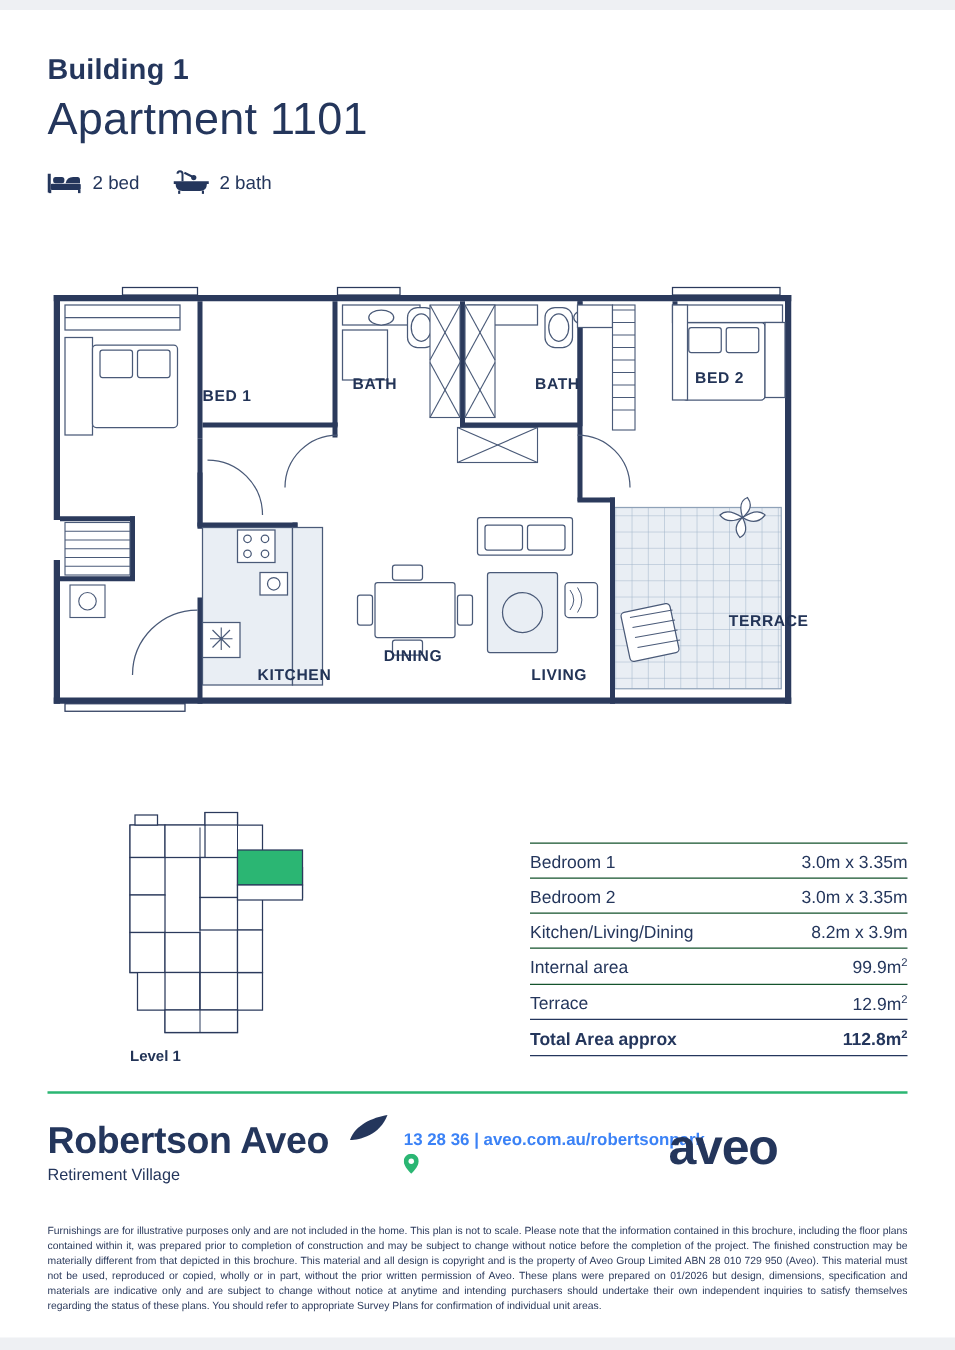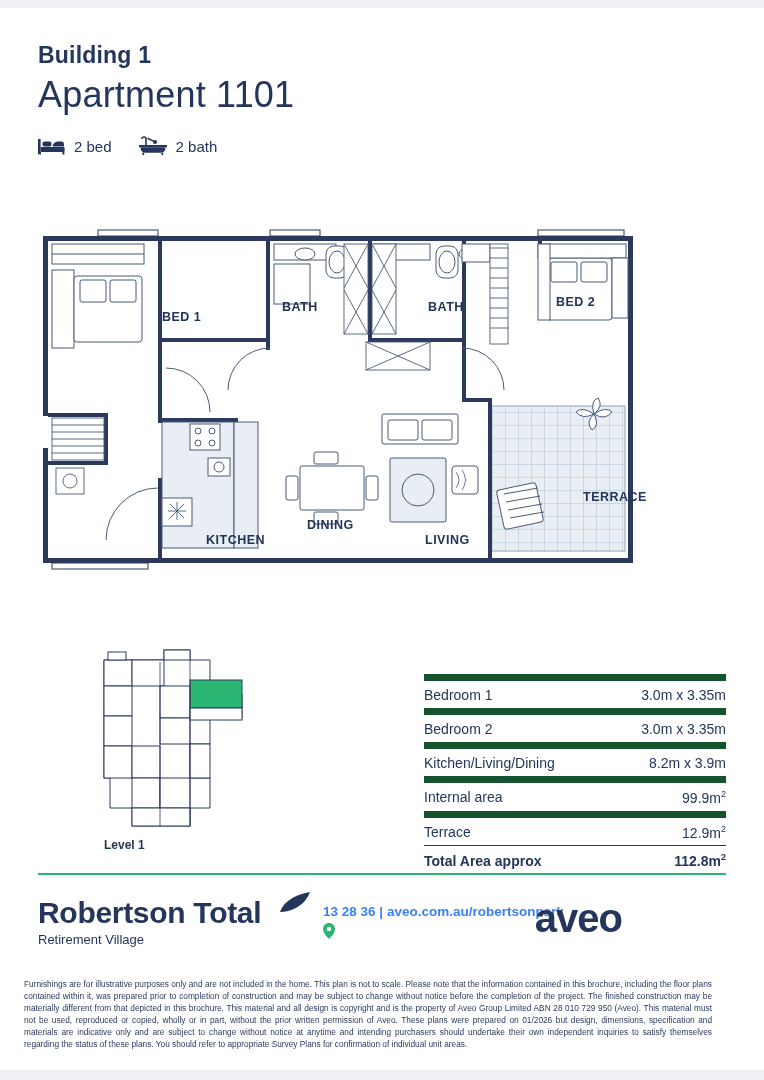--- a/index.html
+++ b/index.html
@@ -92,21 +92,21 @@
     font-weight: bold;
     color: #24365c;
   }
   .spec-row {
     display: flex;
     justify-content: space-between;
     align-items: center;
     font-size: 14px;
     color: #24365c;
     padding: 6px 0 5px 0;
-    border-top: 7px solid #14532d;
+    border-top: 1px solid #14532d;
   }
   .spec-row .val { text-align: left; white-space: nowrap; }
   .spec-row.total {
     font-weight: bold;
     border-top: 1px solid #24365c;
     border-bottom: 1px solid #24365c;
   }
   sup { font-size: 9px; vertical-align: super; }
 
   
@@ -153,21 +153,21 @@
     position: absolute;
     right: 38px; top: 898px;
     font-size: 40px;
     font-weight: bold;
     color: #24365c;
     letter-spacing: -1px;
     line-height: 1;
   }
   .disclaimer {
     position: absolute;
-    left: 24px; top: 978px;
+    left: 38px; top: 978px;
     width: 688px;
     font-size: 8.3px;
     line-height: 1.45;
     color: #2b3a5c;
     text-align: justify;
   }
   .bottom-bar {
     position: absolute;
     left: 0; bottom: 0;
     width: 764px; height: 10px;
@@ -471,21 +471,21 @@
     </div>
     <div class="spec-row total">
       <span>Total Area approx</span>
       <span class="val"><span>112.8m</span><sup>2</sup></span>
     </div>
   </div>
 
   <div class="rule-green"></div>
 
   <div class="brand">
-    <div class="name">Robertson Total</div>
+    <div class="name">Robertson Aveo</div>
     <div class="sub">Retirement Village</div>
   </div>
 
   <span class="leaf">
     <svg width="34" height="26" viewBox="0 0 34 26">
       <path d="M2 22 C10 22 26 18 32 2 C20 4 6 10 2 22 Z" fill="#24365c"></path>
     </svg>
   </span>
 
   <div class="contact">

